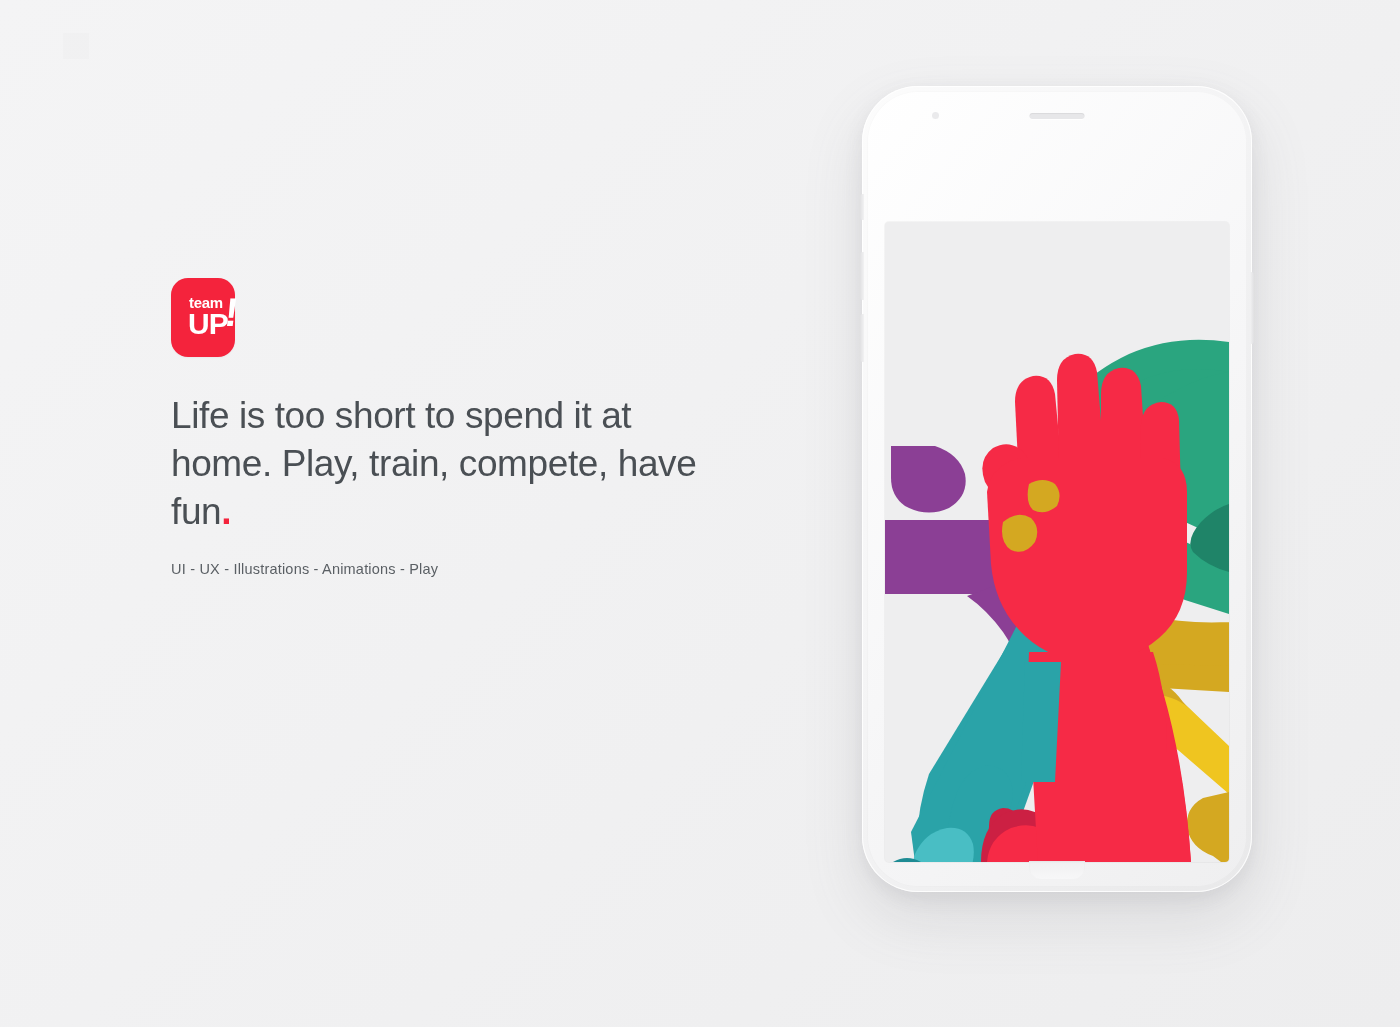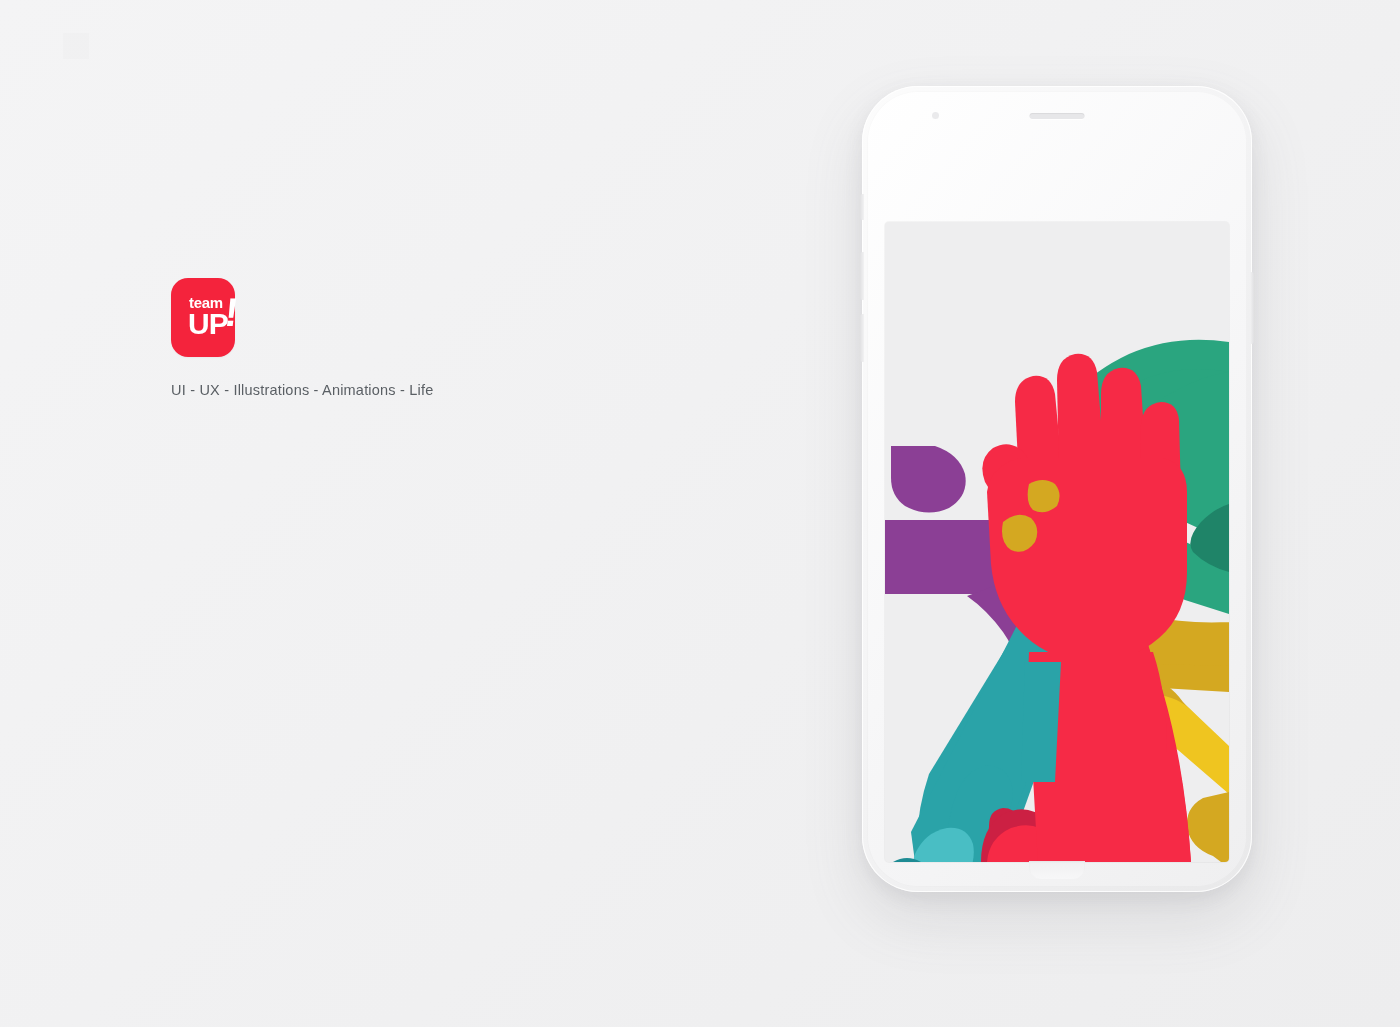--- a/index.html
+++ b/index.html
@@ -219,22 +219,23 @@
 <div class="corner-mark"></div>
 
 <div class="content">
 
   <div class="logo-tile">
     <span class="logo-team">team</span>
     <span class="logo-up">UP</span>
     <span class="logo-bang">!</span>
   </div>
 
-
-  <p class="subtitle">UI - UX - Illustrations - Animations - Life</p>
+  <h1 class="headline"><span>Life is too short to spend it at home. Play, train, compete, have fun</span><span class="headline-dot">.</span></h1>
+
+  <p class="subtitle">UI - UX - Illustrations - Animations - Play</p>
 
 </div>
 
 <div class="phone-wrap">
 
   <div class="phone-body"></div>
   <div class="phone-inner-edge"></div>
 
   <div class="camera"></div>
   <div class="speaker"></div>

